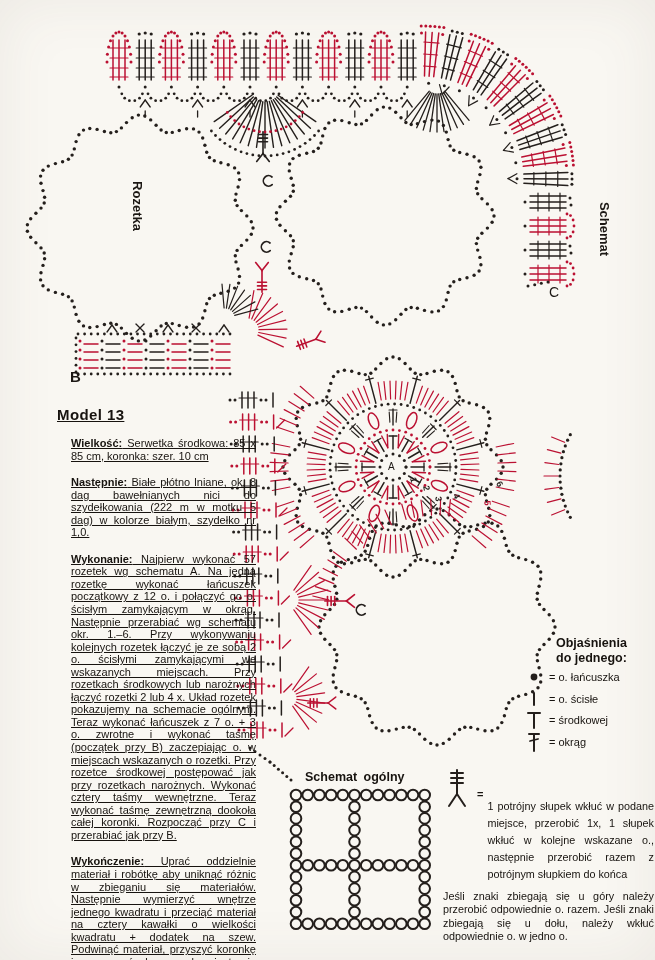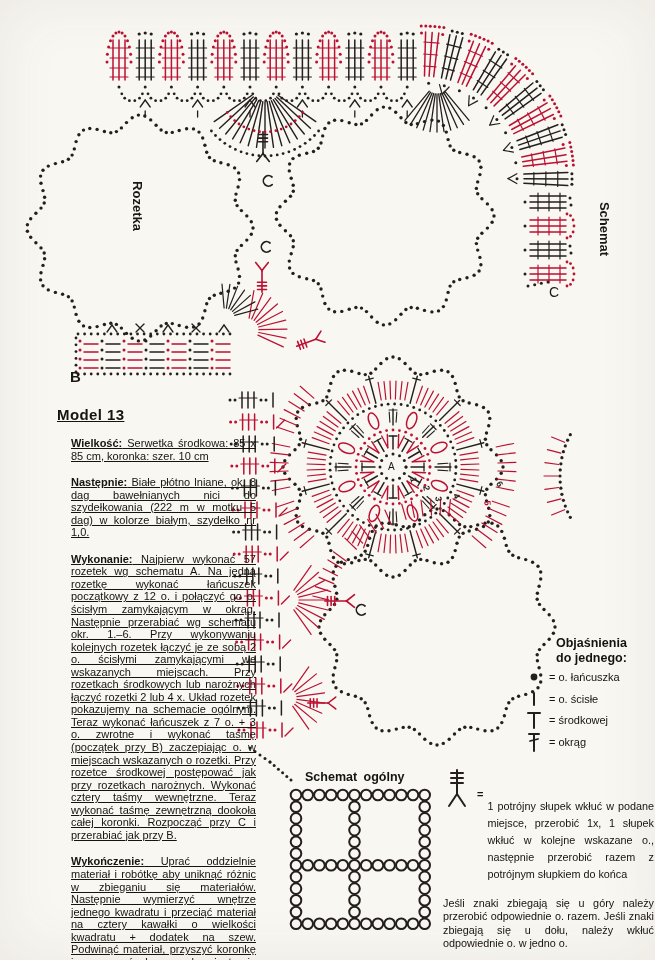--- a/index.html
+++ b/index.html
@@ -21,21 +21,21 @@
   .legend{position:absolute;left:519px;top:636px;width:157px;}
   .legend .ttl{font-weight:700;font-size:12.5px;line-height:15px;margin-left:37px;}
   .legend .row{display:flex;align-items:center;height:20.5px;margin-top:1px;}
   .legend .sym{width:30px;display:flex;justify-content:center;}
   .legend .cap{font-size:11px;}
   
   .notes{position:absolute;left:443px;top:766px;width:211px;}
   .notes .trirow{display:flex;}
   .notes .eq{font-size:11px;font-weight:700;margin:22px 4px 0 6px;}
   .notes .txt{flex:1;font-size:10.8px;line-height:17px;text-align:justify;margin-top:32px;}
-  .notes .signs{font-size:10.8px;line-height:13.4px;text-align:justify;margin-top:14px;}
+  .notes .signs{font-size:10.8px;line-height:13.4px;text-align:justify;margin-top:7px;}
   .go-title{position:absolute;left:305px;top:770px;font-weight:700;font-size:12.5px;word-spacing:3px;}
 </style>
 </head>
 <body>
 
 <div class="page">
 
   <svg class="diag" id="diag" width="655" height="960" viewBox="0 0 655 960">
       <line x1="113.0" y1="40.0" x2="113.0" y2="80.0" stroke="#bb1132" stroke-width="1.5" stroke-linecap="round"></line>
       <line x1="119.0" y1="40.0" x2="119.0" y2="80.0" stroke="#bb1132" stroke-width="1.5" stroke-linecap="round"></line>

